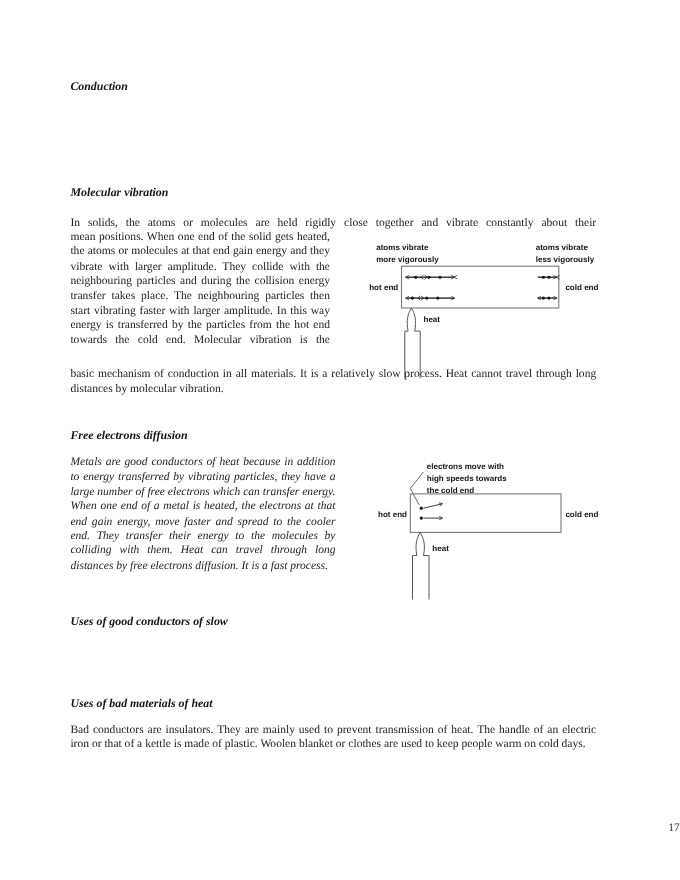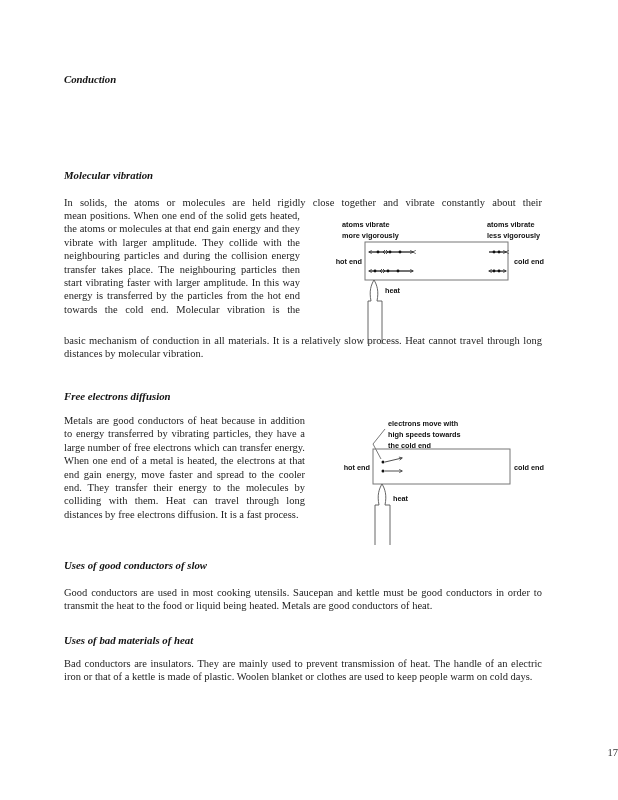--- a/index.html
+++ b/index.html
@@ -11,21 +11,21 @@
     position:absolute; left:64px; margin:0;
     font-size:10.8px; font-weight:bold; font-style:italic; color:#141414;
     white-space:nowrap;
   }
   .body {
     position:absolute; left:64px; width:478px; margin:0;
     font-size:10.5px; line-height:13.4px; text-align:justify; color:#1c1c1c;
   }
   .full-just { text-align-last:justify; }
   .colA { width:236px; }
-  .colB { width:241px; }
+  .colB { width:241px;font-style:italic; }
   .fig { position:absolute; }
   .fig svg text {
     font-family:"Liberation Sans", sans-serif; font-size:7.3px; font-weight:bold; fill:#111111;
   }
   .pageno {
     position:absolute; left:0; width:618px; text-align:right;
     font-size:10.5px; color:#333333;
   }
 </style>
 </head>
@@ -124,20 +124,19 @@
       </g>
       <g fill="none" stroke="#555" stroke-width="0.9">
         <polyline points="44,91 40,91 40,131"></polyline>
         <polyline points="50,91 55,91 55,131"></polyline>
       </g>
       <text x="58" y="87">heat</text>
     </svg>
   </div>
 
   <h2 class="hd" style="top:559px">Uses of good conductors of slow</h2>
-  <p class="body" style="top:586px">Good conductors are used in most cooking utensils. Saucepan and kettle must be good conductors in order to transmit the heat to the food or liquid being heated. Metals are good conductors of heat.</p>
 
   <h2 class="hd" style="top:634px">Uses of bad materials of heat</h2>
   <p class="body" style="top:657px">Bad conductors are insulators. They are mainly used to prevent transmission of heat. The handle of an electric iron or that of a kettle is made of plastic. Woolen blanket or clothes are used to keep people warm on cold days.</p>
 
   <div class="pageno" style="top:747px">17</div>
 
 </div>
 
 </body></html>

